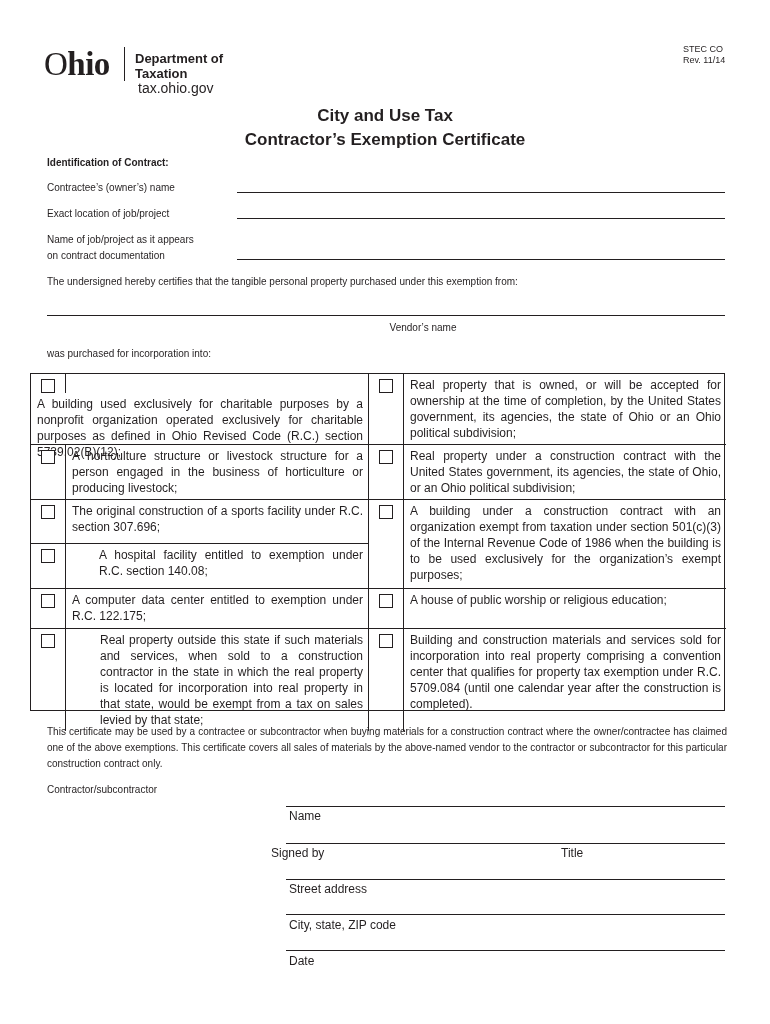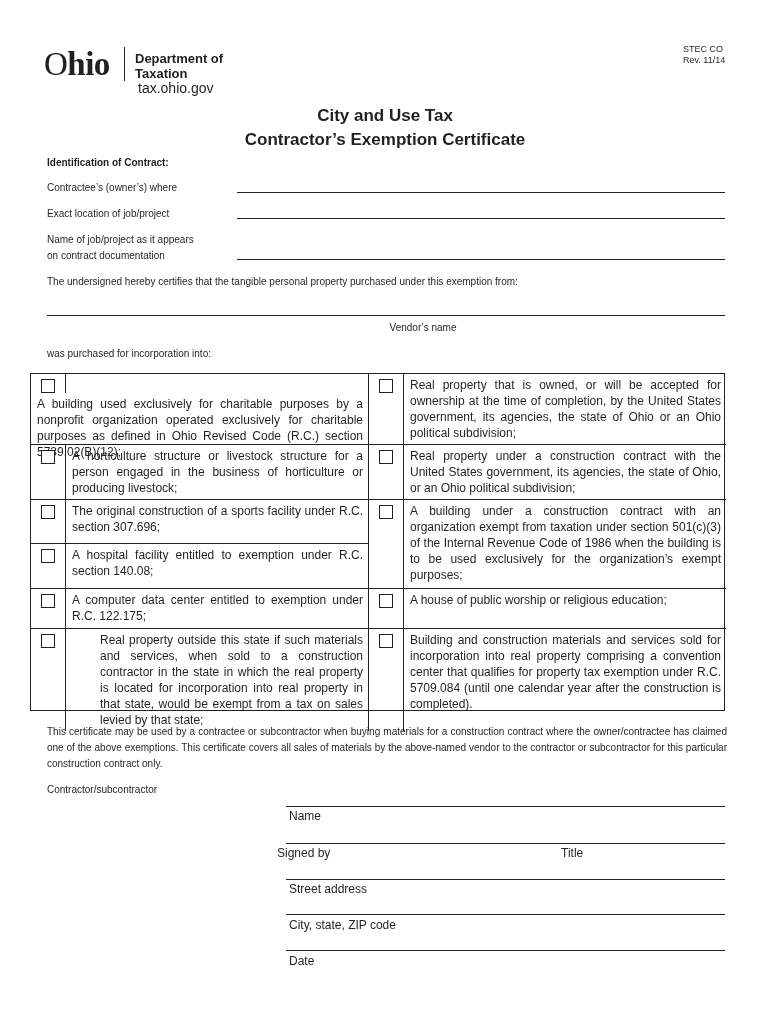--- a/index.html
+++ b/index.html
@@ -51,21 +51,21 @@
   <div>Rev. 11/14</div>
 </div>
 
 <div class="abs title">
   <div>City and Use Tax</div>
   <div>Contractor’s Exemption Certificate</div>
 </div>
 
 <div class="abs text bold" style="left:47px; top:155px;">Identification of Contract:</div>
 
-<div class="abs text" style="left:47px; top:180px;">Contractee’s (owner’s) where</div>
+<div class="abs text" style="left:47px; top:180px;">Contractee’s (owner’s) name</div>
 <div class="abs line" style="left:237px; top:192px; width:488px;"></div>
 
 <div class="abs text" style="left:47px; top:206px;">Exact location of job/project</div>
 <div class="abs line" style="left:237px; top:218px; width:488px;"></div>
 
 <div class="abs text" style="left:47px; top:232px;">
   <div>Name of job/project as it appears</div>
   <div>on contract documentation</div>
 </div>
 <div class="abs line" style="left:237px; top:259px; width:488px;"></div>
@@ -90,21 +90,21 @@
           <div class="cb"></div>
         </div>
       <div class="cell-text">A horticulture structure or livestock structure for a person engaged in the business of horticulture or producing livestock;</div>
     </div>
     <div class="cell" style="height:44px;">
       <div class="cb-wrap">
           <div class="cb"></div>
         </div>
       <div class="cell-text">The original construction of a sports facility under R.C. section 307.696;</div>
     </div>
-    <div class="cell" style="height:45px;">
+    <div class="cell" style="height:45px;gap:27px;">
       <div class="cb-wrap">
           <div class="cb"></div>
         </div>
       <div class="cell-text">A hospital facility entitled to exemption under R.C. section 140.08;</div>
     </div>
     <div class="cell" style="height:40px;">
       <div class="cb-wrap">
           <div class="cb"></div>
         </div>
       <div class="cell-text">A computer data center entitled to exemption under R.C. 122.175;</div>
@@ -151,21 +151,21 @@
 </div>
 
 <div class="abs text" style="left:47px; top:724px; width:680px; text-align:justify; text-align-last:left;">This certificate may be used by a contractee or subcontractor when buying materials for a construction contract where the owner/contractee has claimed one of the above exemptions. This certificate covers all sales of materials by the above-named vendor to the contractor or subcontractor for this particular construction contract only.</div>
 
 <div class="abs text" style="left:47px; top:782px;">Contractor/subcontractor</div>
 
 <div class="abs line sig-line" style="top:806px;"></div>
 <div class="abs sig-label" style="left:289px; top:808px;">Name</div>
 
 <div class="abs line sig-line" style="top:843px;"></div>
-<div class="abs sig-label" style="left:277px; top:845px;">Signed by</div>
+<div class="abs sig-label" style="left:271px; top:845px;">Signed by</div>
 <div class="abs sig-label" style="left:561px; top:845px;">Title</div>
 
 <div class="abs line sig-line" style="top:879px;"></div>
 <div class="abs sig-label" style="left:289px; top:881px;">Street address</div>
 
 <div class="abs line sig-line" style="top:914px;"></div>
 <div class="abs sig-label" style="left:289px; top:917px;">City, state, ZIP code</div>
 
 <div class="abs line sig-line" style="top:950px;"></div>
 <div class="abs sig-label" style="left:289px; top:953px;">Date</div>

